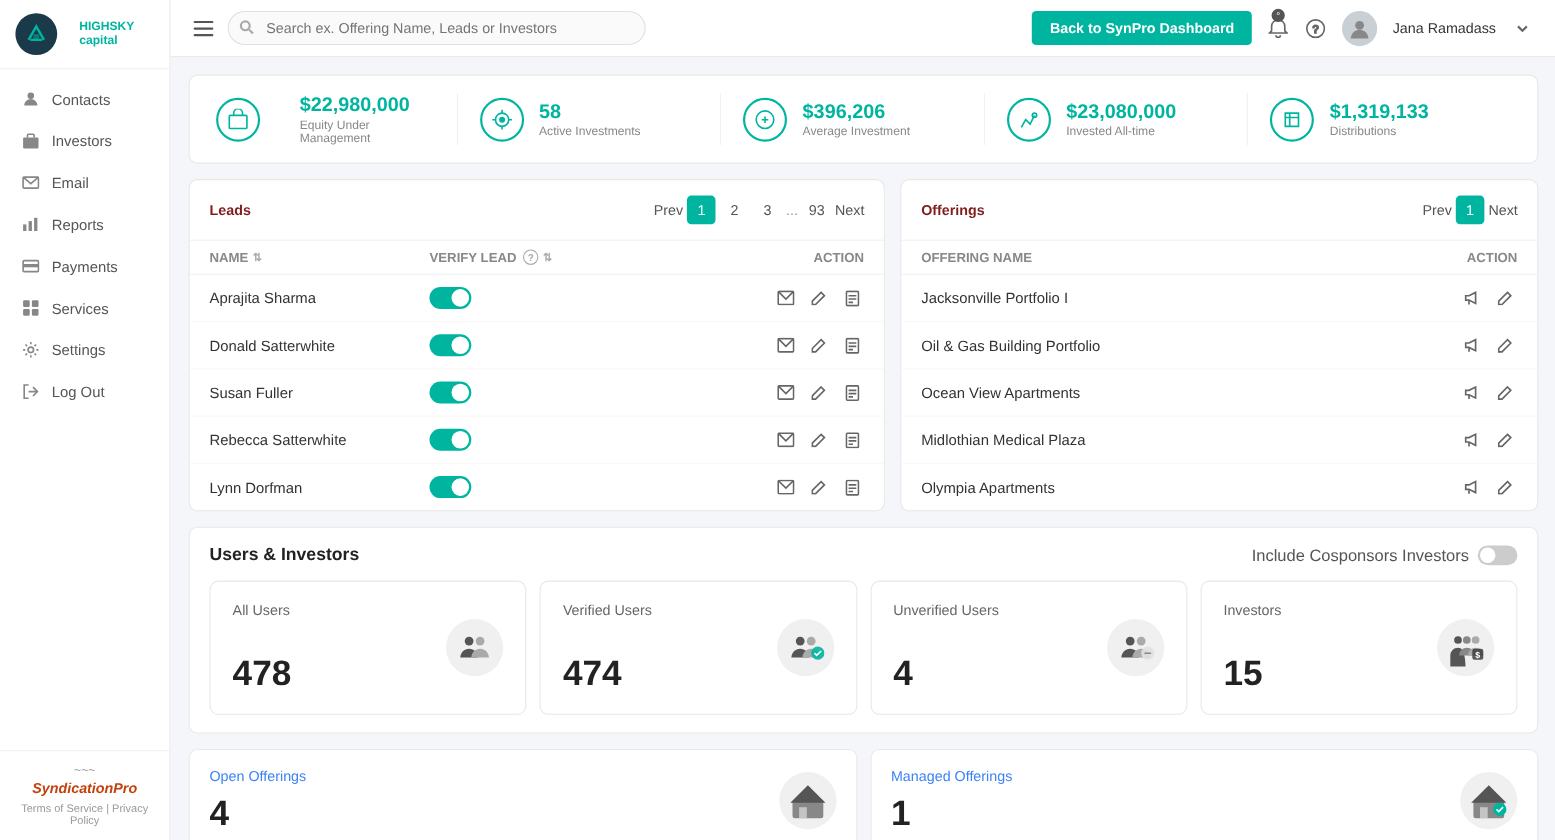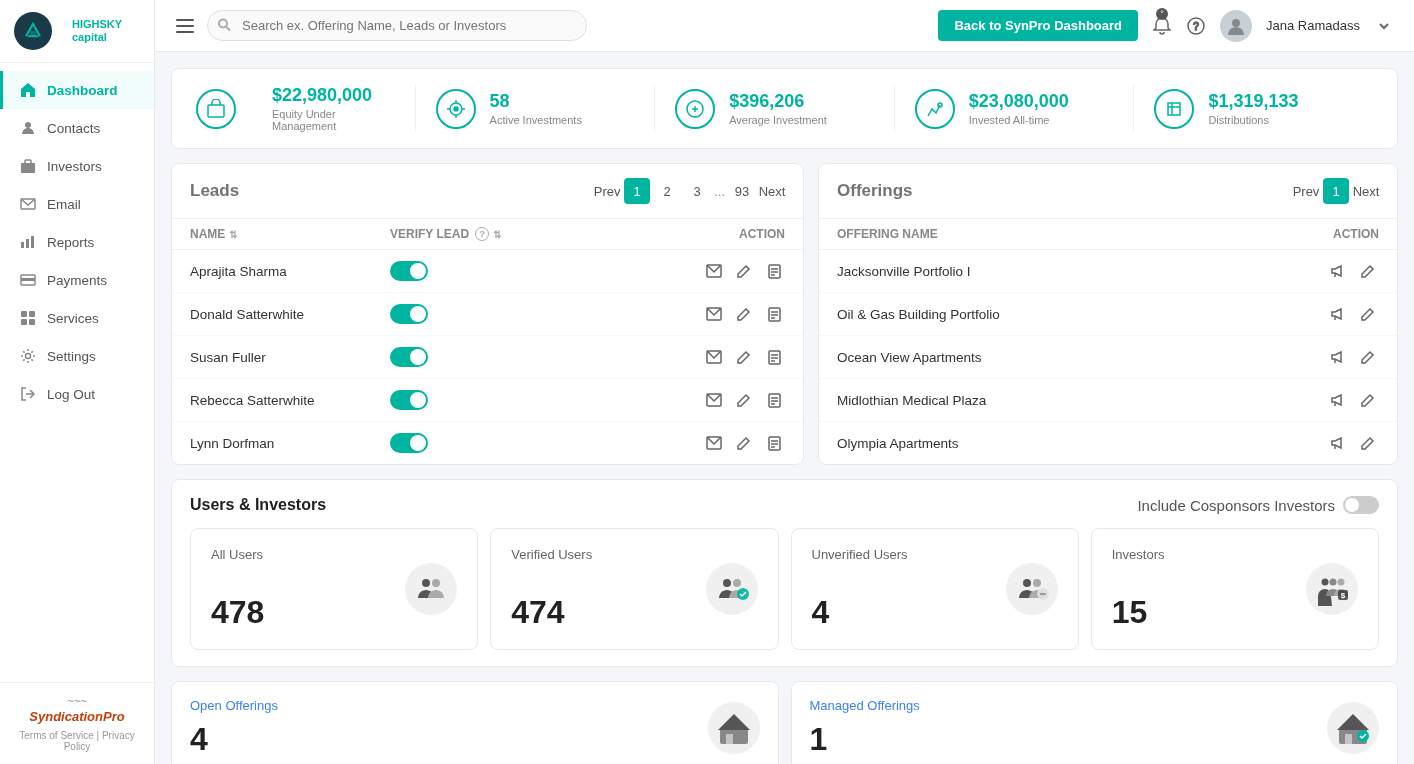--- a/index.html
+++ b/index.html
@@ -50,21 +50,21 @@
     .stat-label { font-size: 11px; color: #888; margin-top: 2px; }
 
     
     .two-col { display: flex; gap: 14px; flex: 1; }
     .left-col { flex: 1; display: flex; flex-direction: column; gap: 14px; }
     .right-col { width: 580px; flex-shrink: 0; display: flex; flex-direction: column; gap: 14px; }
 
     
     .panel { background: #fff; border-radius: 8px; border: 1px solid #e8e8e8; overflow: hidden; }
     .panel-header { display: flex; align-items: center; justify-content: space-between; padding: 14px 18px; border-bottom: 1px solid #f0f0f0; }
-    .panel-title { font-size: 17px; font-weight: 700; color: #737373; }
+    .panel-title { font-size: 13px; font-weight: 700; color: #7f1d1d; }
     .pagination { display: flex; align-items: center; gap: 4px; }
     .page-btn { width: 26px; height: 26px; display: flex; align-items: center; justify-content: center; border-radius: 4px; font-size: 13px; cursor: pointer; color: #555; border: none; background: none; }
     .page-btn.active { background: #00b5a0; color: #fff; }
     .page-dots { color: #999; font-size: 13px; }
 
     
     .table-head { display: grid; padding: 8px 18px; font-size: 12px; font-weight: 600; color: #888; text-transform: uppercase; border-bottom: 1px solid #f0f0f0; }
     .leads-grid { grid-template-columns: 200px 1fr 120px; }
     .offerings-grid { grid-template-columns: 1fr 80px; }
     .table-row { display: grid; padding: 10px 18px; border-bottom: 1px solid #f8f8f8; align-items: center; }
@@ -126,28 +126,20 @@
       </svg>
     </div>
     <div class="logo-text">
       <span>HIGHSKY</span>
       <span>capital</span>
     </div>
   </div>
 
   <nav class="sidebar-nav">
 
-    <div class="nav-item active">
-      <div class="nav-icon">
-        <svg width="16" height="16" viewBox="0 0 16 16" fill="currentColor">
-            <path d="M8 1L1 7v8h5v-5h4v5h5V7L8 1z"></path>
-          </svg>
-      </div>
-      <span>Dashboard</span>
-    </div>
 
     <div class="nav-item">
       <div class="nav-icon">
         <svg width="16" height="16" viewBox="0 0 16 16" fill="currentColor">
             <circle cx="8" cy="5" r="3"></circle>
             <path d="M2 14c0-3.3 2.7-6 6-6s6 2.7 6 6H2z"></path>
           </svg>
       </div>
       <span>Contacts</span>
     </div>

